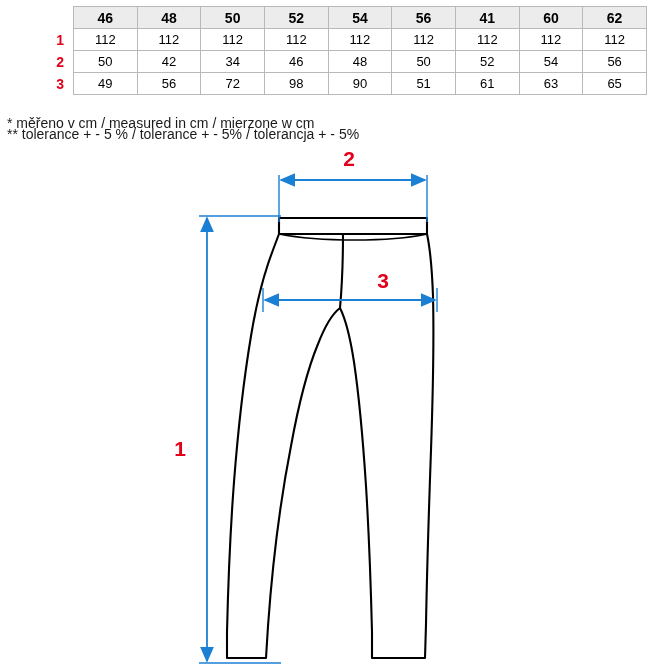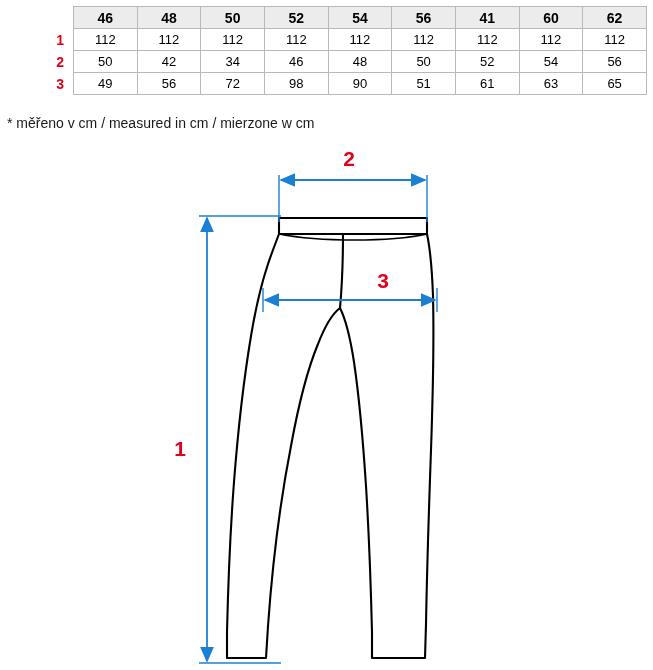--- a/index.html
+++ b/index.html
@@ -140,20 +140,21 @@
         <td>61</td>
         <td>63</td>
         <td>65</td>
       </tr>
     </tbody>
   </table>
 </div>
 
 <div class="notes">
   <div>* měřeno v cm / measured in cm / mierzone w cm</div>
+  <div>** tolerance + - 5 % / tolerance + - 5% / tolerancja + - 5%</div>
 </div>
 
 <div class="drawing">
   <svg width="653" height="540" viewBox="0 0 653 540">
     <defs>
       <marker id="ahL" markerWidth="9" markerHeight="9" refX="8" refY="4.5" orient="auto">
         <path d="M9,4.5 L0,0.6 L0,8.4 z" fill="#1b7fd4"></path>
       </marker>
       <marker id="ahR" markerWidth="9" markerHeight="9" refX="1" refY="4.5" orient="auto">
         <path d="M0,4.5 L9,0.6 L9,8.4 z" fill="#1b7fd4"></path>

